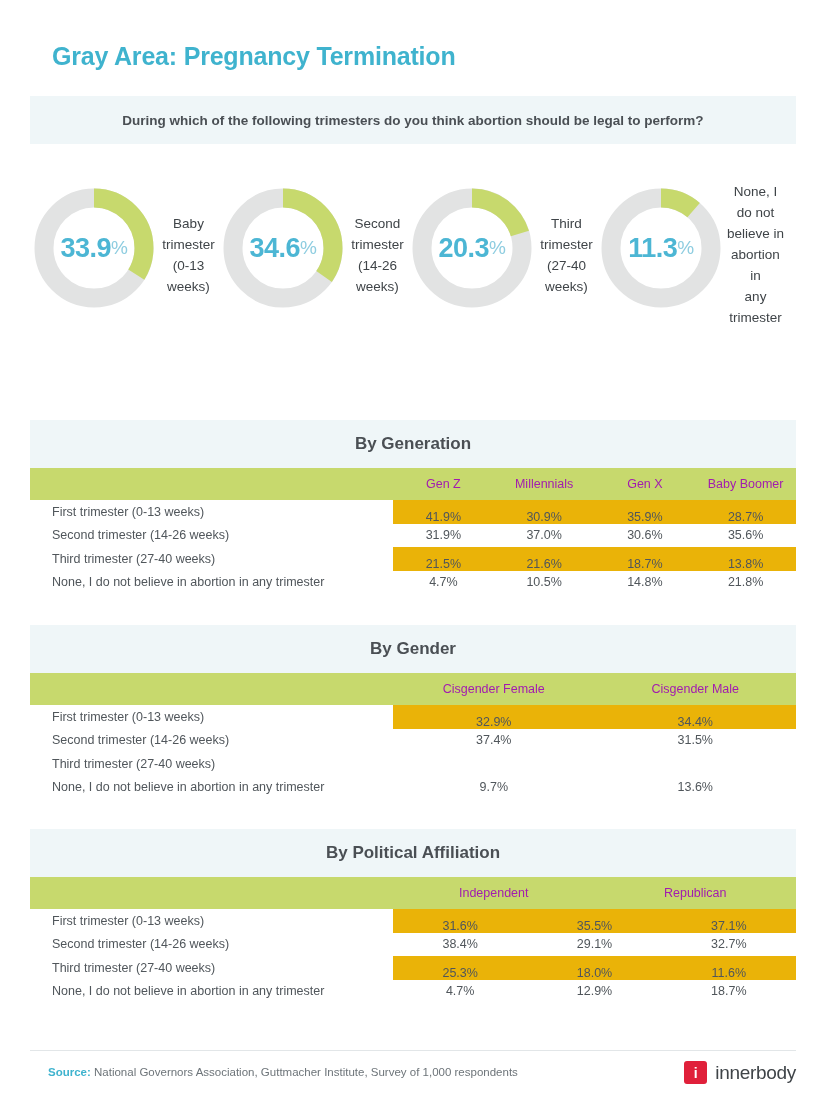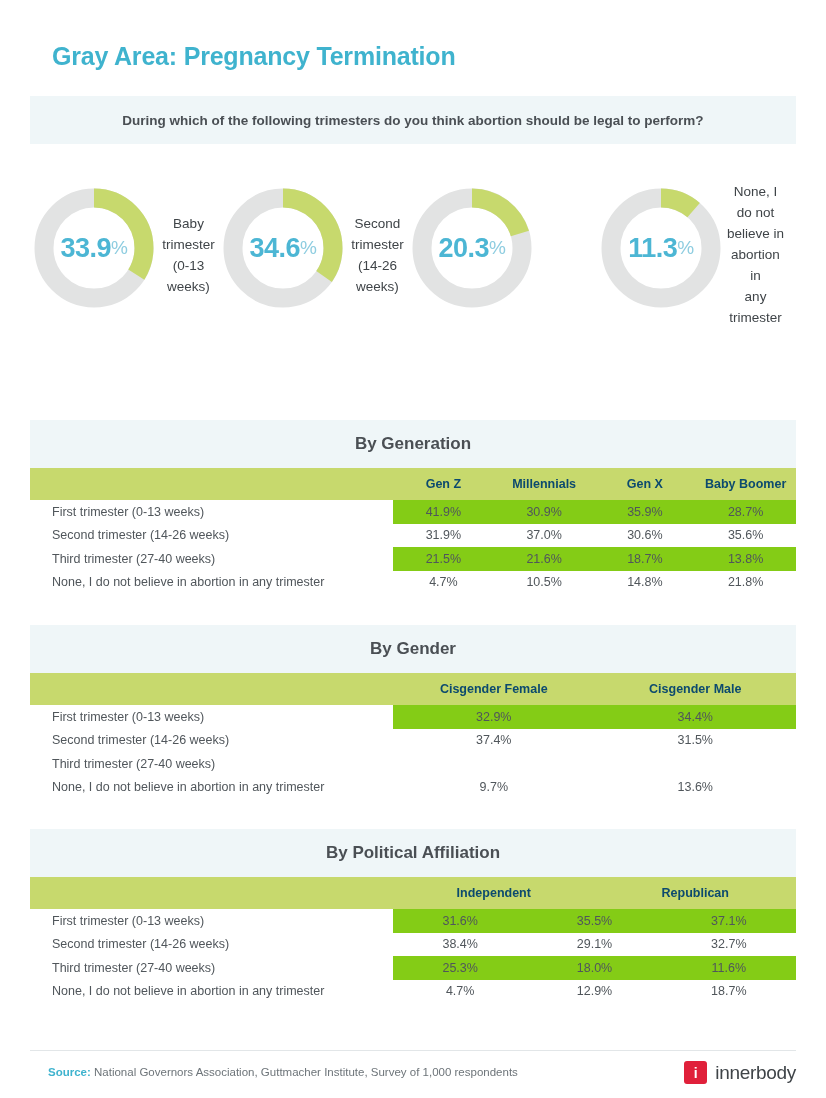--- a/index.html
+++ b/index.html
@@ -67,27 +67,27 @@
   .col-head{
     height:32px; background:#c7d96d; display:flex; align-items:center;
   }
   .rowset{ }
   .trow{ height:23.5px; display:flex; align-items:center; }
   .rlabel{
     width:363px; padding-left:22px; flex:0 0 363px;
     font-size:12.5px; color:#50565b;
   }
   .rvals{ flex:1 1 auto; display:flex; height:100%; }
-  .trow.alt .rvals{ background:#84cc16; }
+  .trow.alt .rvals{ background:#eab308;align-items:flex-end; }
   .cell{
     flex:1 1 0; display:flex; align-items:center; justify-content:center;
     font-size:12.5px; color:#50565b;
   }
   .col-head .rlabel{ font-size:0; }
-  .col-head .cell{ font-size:12.5px; font-weight:bold; color:#0c4a6e; }
+  .col-head .cell{ font-size:12.5px; font-weight:normal; color:#a21caf; }
 
   
   .footer-rule{
     position:absolute; left:30px; top:1050px; width:766px; height:1px;
     background:#e2e6e8;
   }
   .source{
     position:absolute; left:48px; top:1066px; font-size:11.5px; color:#6d7479;
   }
   .source b{ color:#3fb3ce; }
@@ -142,20 +142,21 @@
       <div class="donut-wrap">
         <svg width="128" height="128" viewBox="0 0 128 128">
           <circle cx="64" cy="64" r="50" fill="none" stroke="#e2e3e3" stroke-width="19"></circle>
           <circle cx="64" cy="64" r="50" fill="none" stroke="#c7d96d" stroke-width="19" stroke-dasharray="63.774330867872806 250.38493449110652"></circle>
         </svg>
         <div class="donut-center">
           <span class="donut-value">20.3</span>
           <span class="donut-pct">%</span>
         </div>
       </div>
+      <div class="donut-label"><span>Third trimester</span><br><span>(27-40 weeks)</span></div>
     </div>
     <div class="donut-cell">
       <div class="donut-wrap">
         <svg width="128" height="128" viewBox="0 0 128 128">
           <circle cx="64" cy="64" r="50" fill="none" stroke="#e2e3e3" stroke-width="19"></circle>
           <circle cx="64" cy="64" r="50" fill="none" stroke="#c7d96d" stroke-width="19" stroke-dasharray="35.499996985564664 278.65926837341465"></circle>
         </svg>
         <div class="donut-center">
           <span class="donut-value">11.3</span>
           <span class="donut-pct">%</span>

